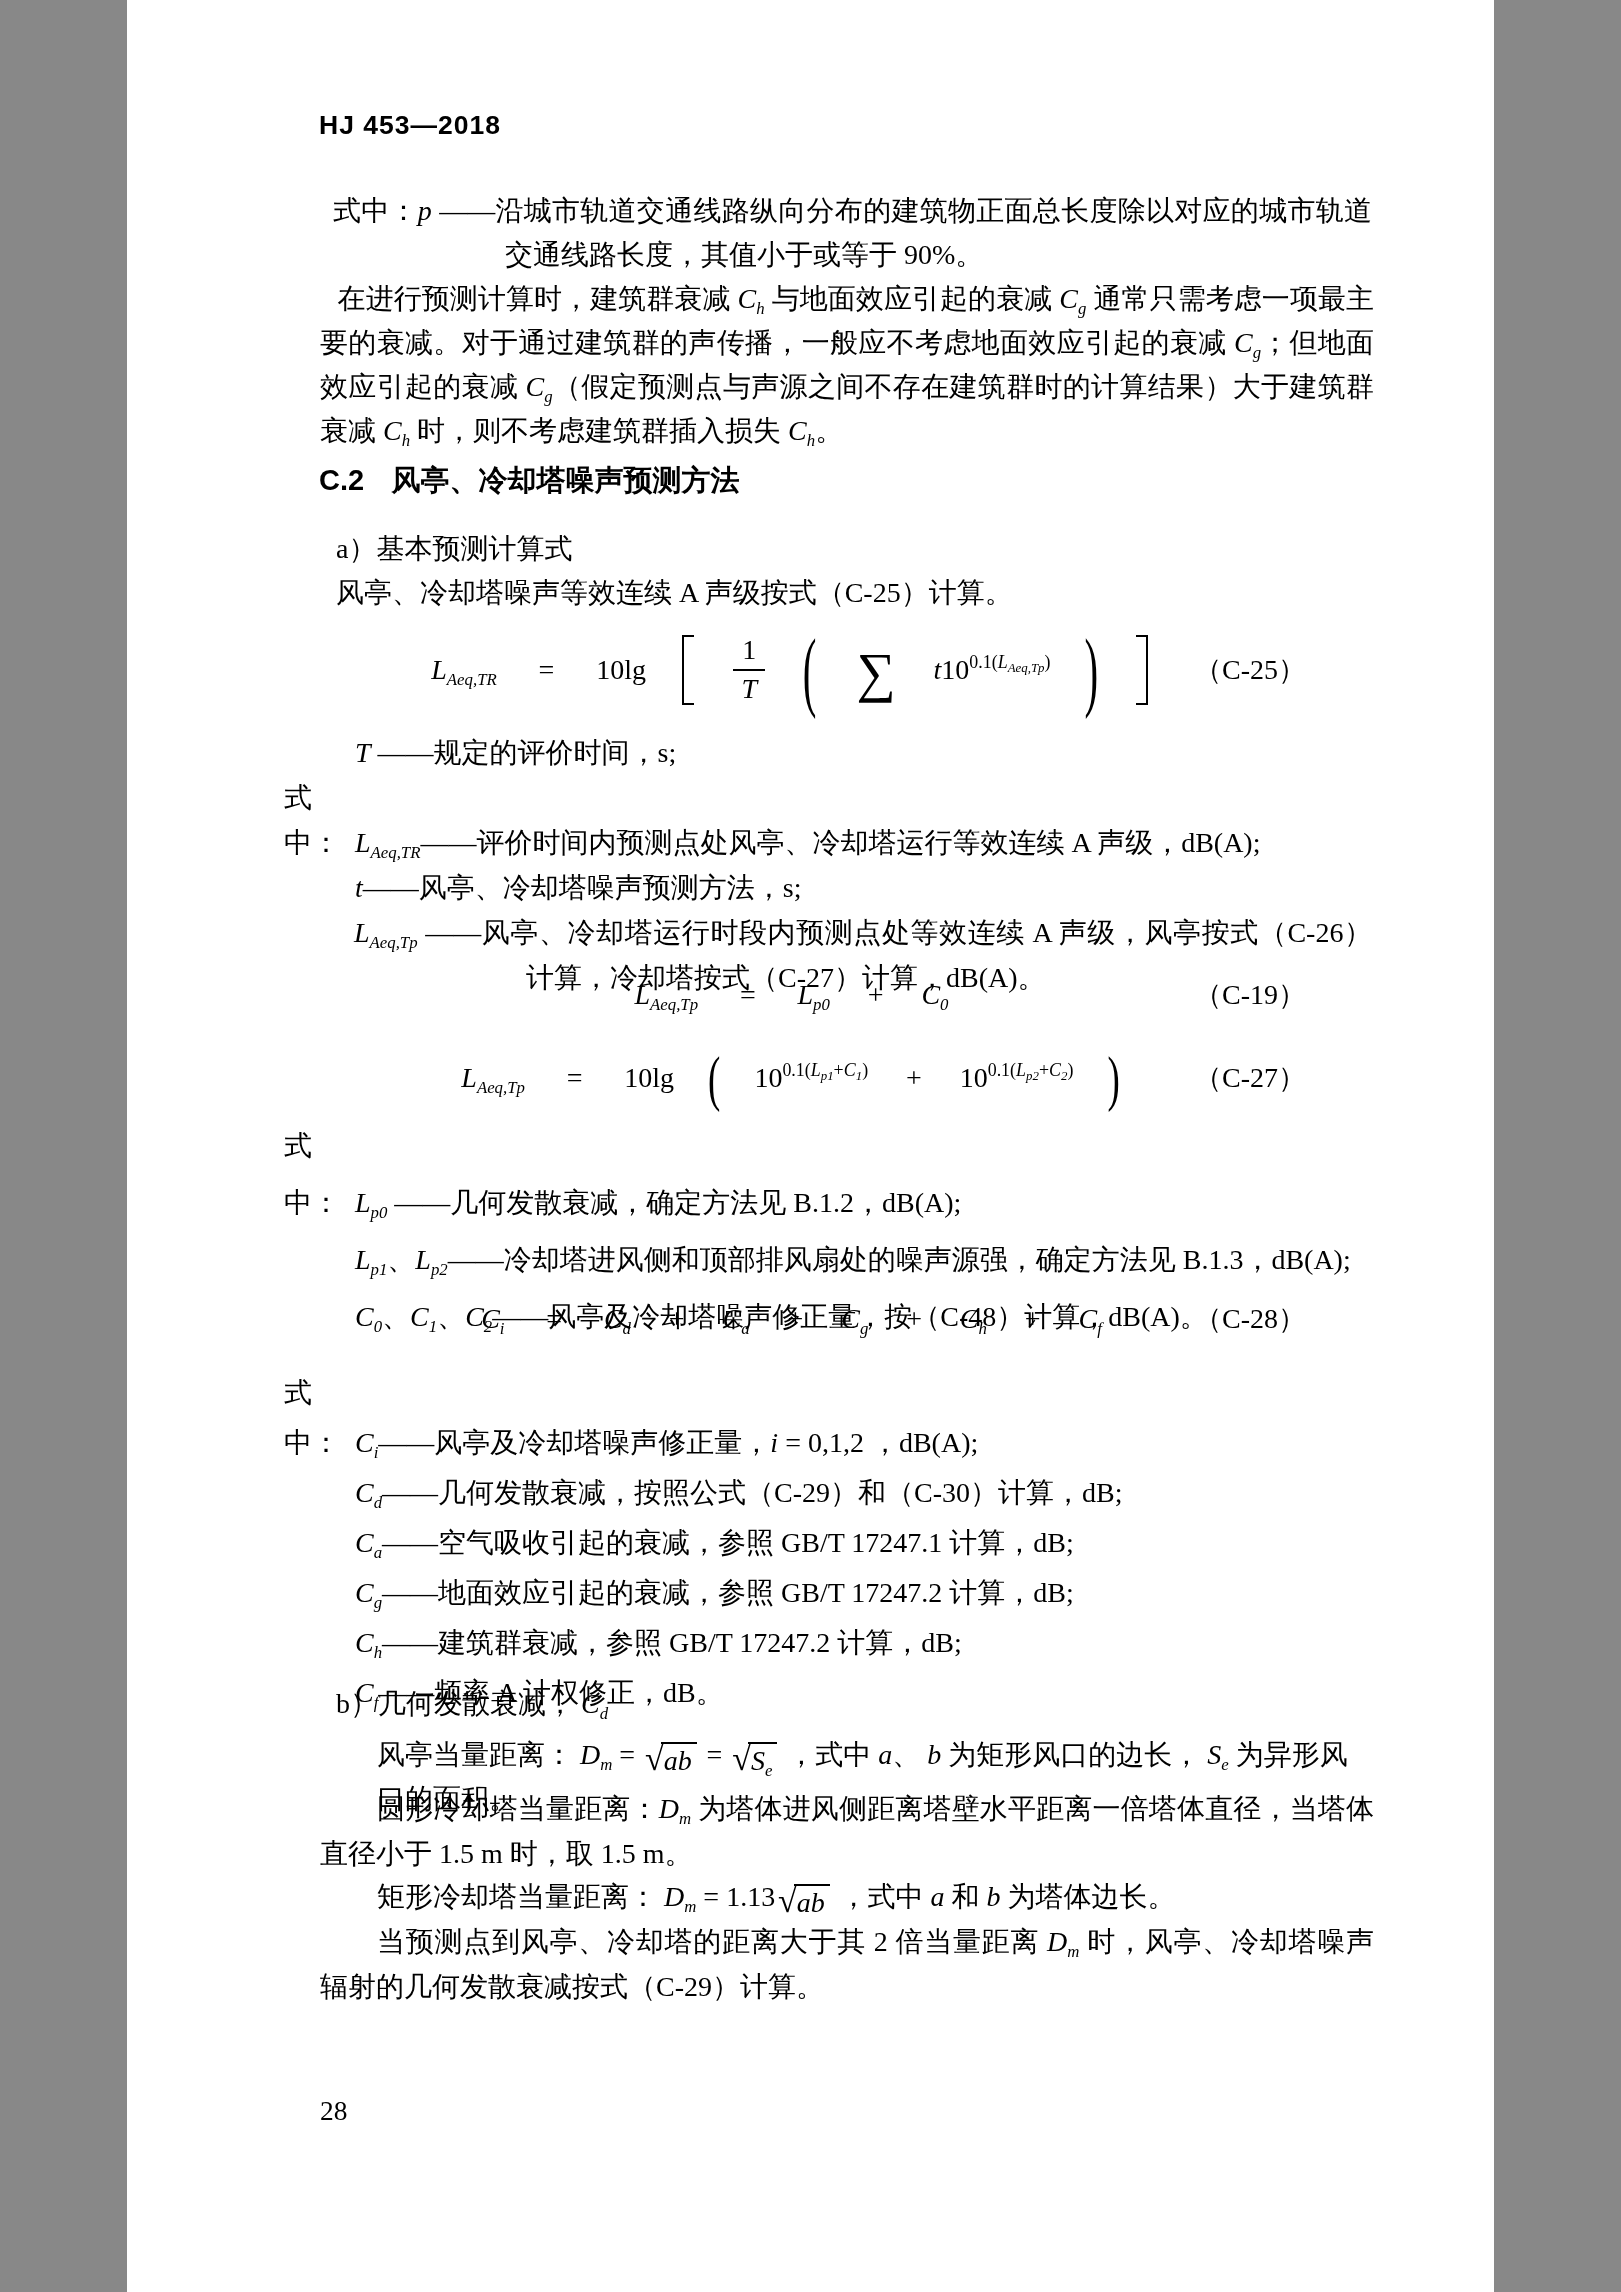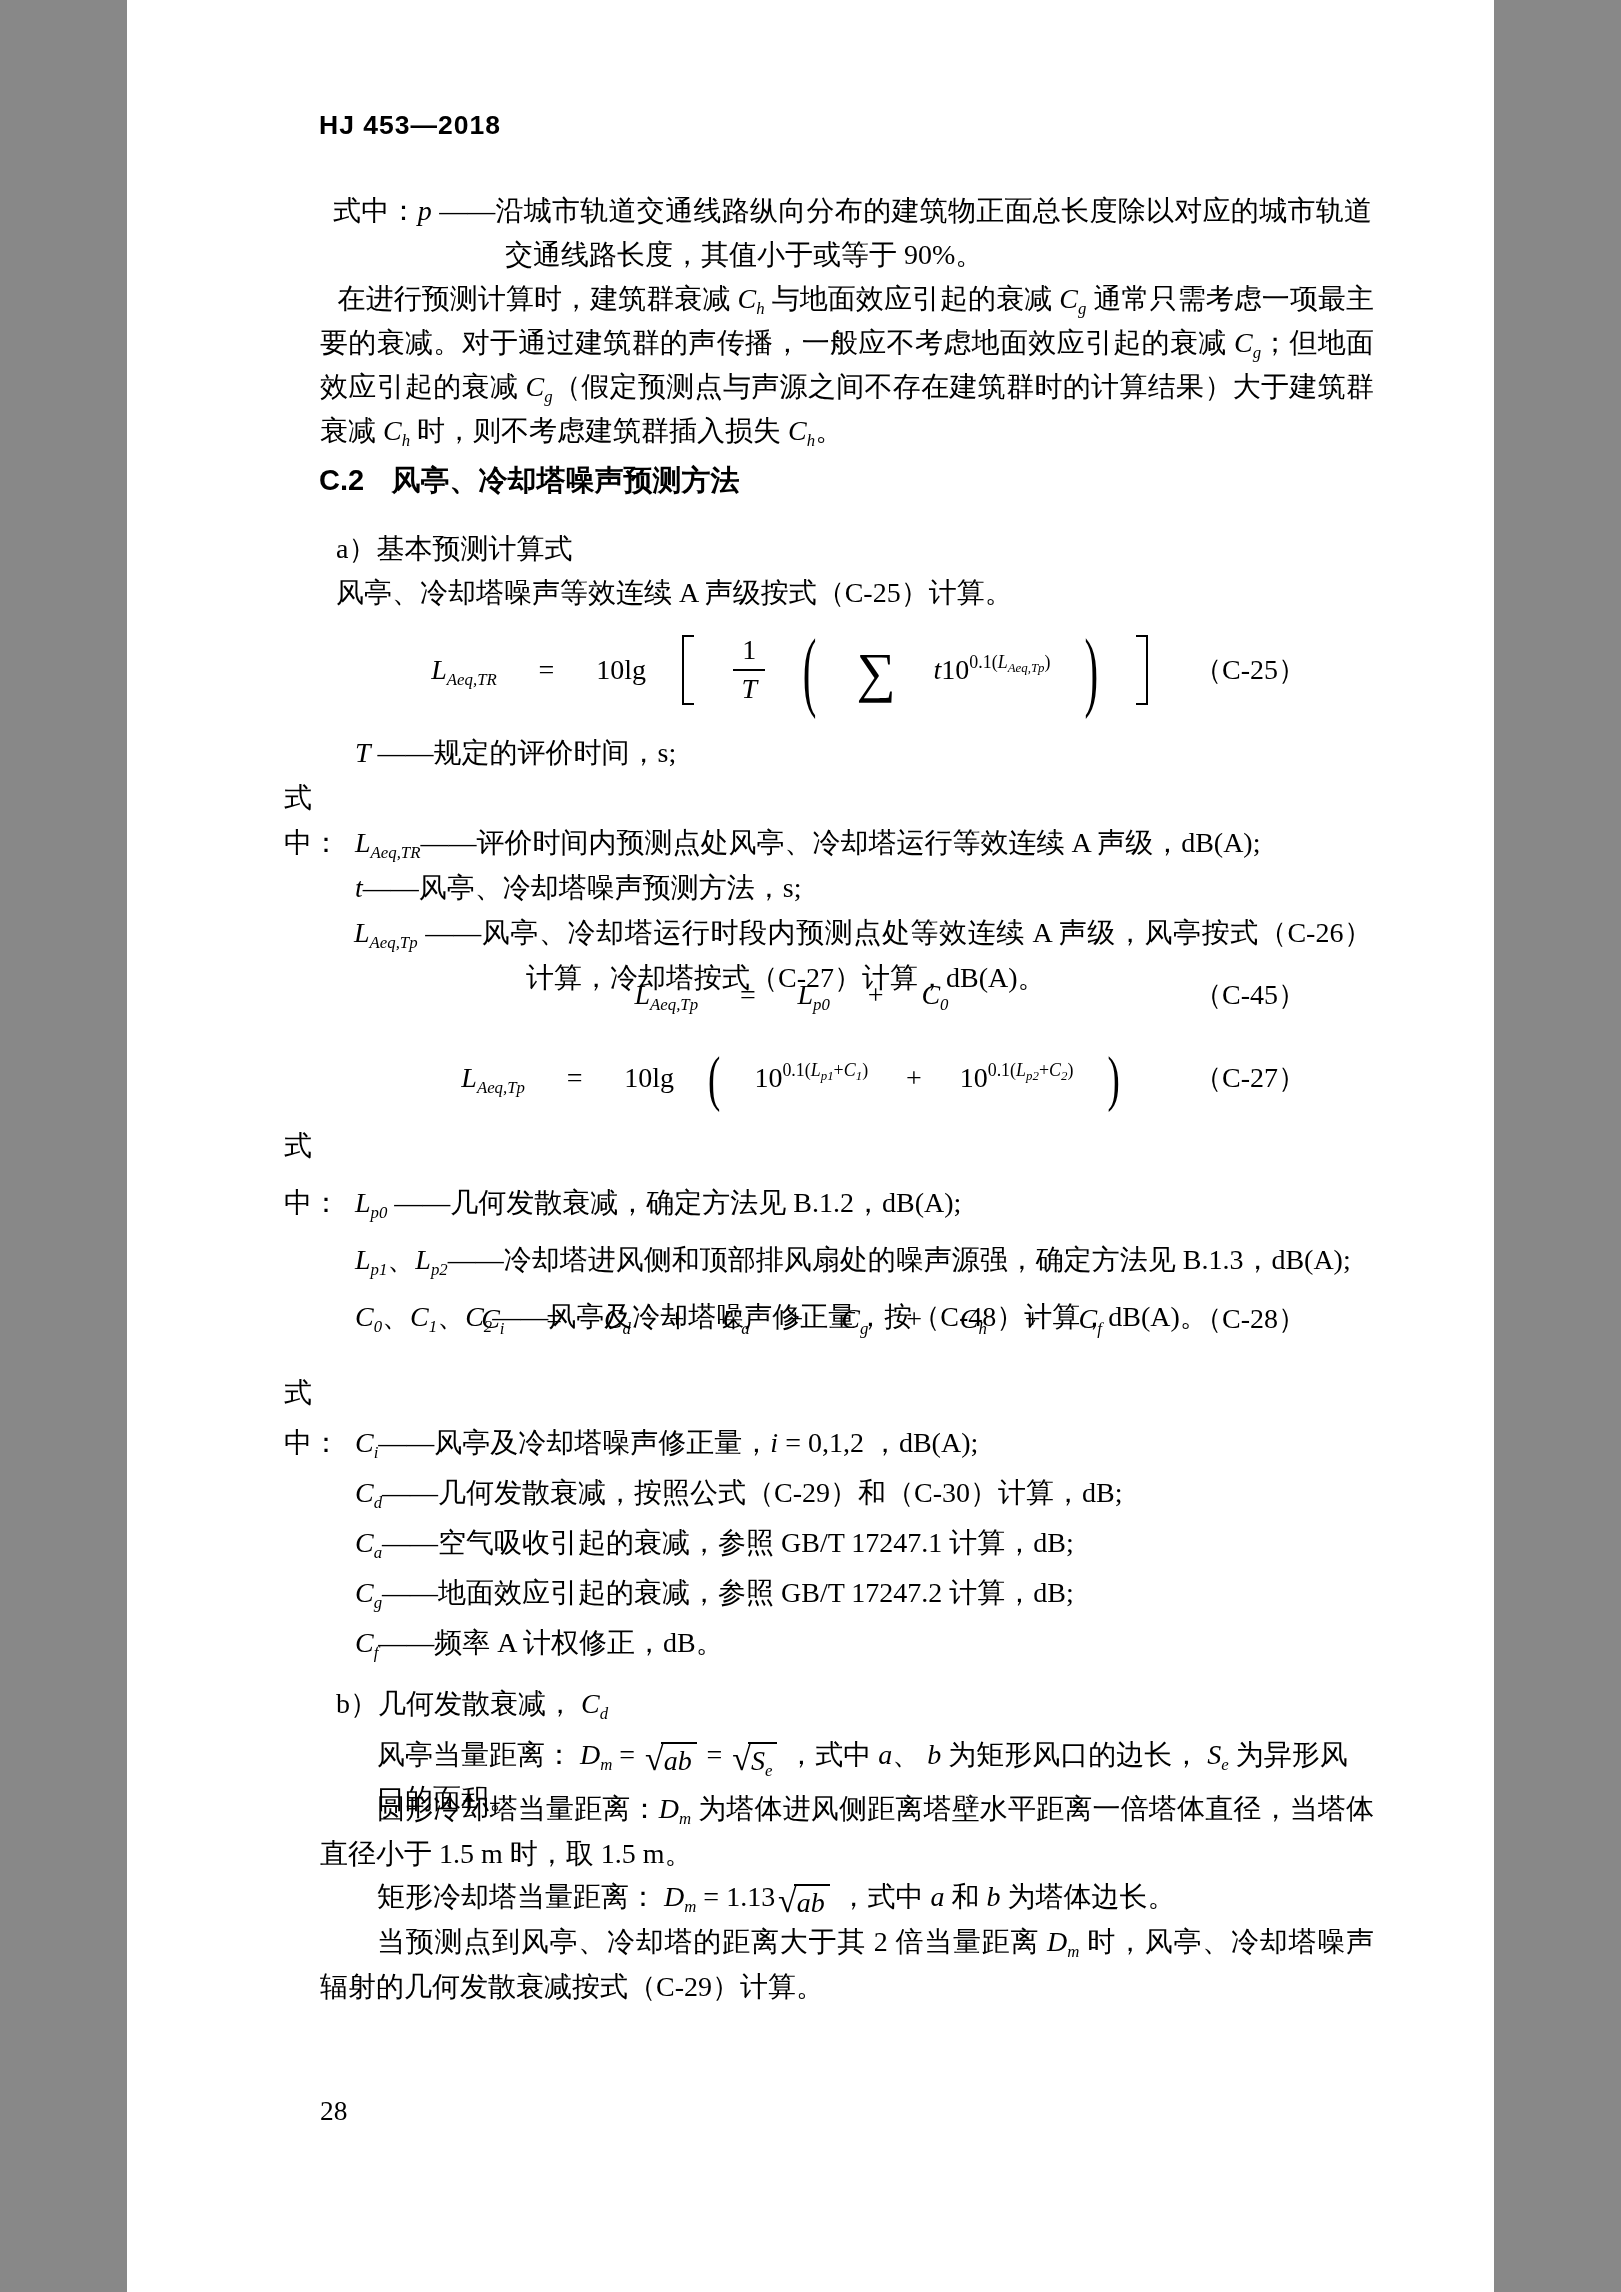--- a/index.html
+++ b/index.html
@@ -112,21 +112,21 @@
   <div class="abs frow" style="left:192px; right:122px; top:973px; height:43px;">
     <div class="fcenter">
       <span class="fx">
         <span class="tgroup"><i class="mi">L</i><sub class="msub">Aeq,Tp</sub></span>
         <span class="mo">=</span>
         <span class="tgroup"><i class="mi">L</i><sub class="msub">p0</sub></span>
         <span class="plus">+</span>
         <span class="tgroup"><i class="mi">C</i><sub class="msub">0</sub></span>
       </span>
     </div>
-    <span class="eq-tag">（C-45）</span>
+    <span class="eq-tag">（C-19）</span>
   </div>
 
   <div class="abs frow" style="left:192px; right:122px; top:1039px; height:78px;">
     <div class="fcenter">
       <span class="fx">
         <span class="tgroup"><i class="mi">L</i><sub class="msub">Aeq,Tp</sub></span>
         <span class="mo">=</span>
         <span>10lg</span>
         <span class="bigp2">(</span>
         <span class="tgroup"><span>10</span><sup class="bsup"><span>0.1(</span><i class="mi">L</i><sub class="msub">p1</sub><span>+</span><i class="mi">C</i><sub class="msub">1</sub><span>)</span></sup></span>
@@ -174,20 +174,23 @@
       <span class="where">式中：</span><span><i class="mi">C</i><sub class="msub">i</sub></span><span>——风亭及冷却塔噪声修正量，<i class="mi">i</i> = 0,1,2 ，dB(A);</span>
     </div>
     <div class="def-line">
       <span><i class="mi">C</i><sub class="msub">d</sub></span><span>——几何发散衰减，按照公式（C-29）和（C-30）计算，dB;</span>
     </div>
     <div class="def-line">
       <span><i class="mi">C</i><sub class="msub">a</sub></span><span>——空气吸收引起的衰减，参照 GB/T 17247.1 计算，dB;</span>
     </div>
     <div class="def-line">
       <span><i class="mi">C</i><sub class="msub">g</sub></span><span>——地面效应引起的衰减，参照 GB/T 17247.2 计算，dB;</span>
+    </div>
+    <div class="def-line">
+      <span><i class="mi">C</i><sub class="msub">h</sub></span><span>——建筑群衰减，参照 GB/T 17247.2 计算，dB;</span>
     </div>
     <div class="def-line">
       <span><i class="mi">C</i><sub class="msub">f</sub></span><span>——频率 A 计权修正，dB。</span>
     </div>
   </div>
 
   <div class="abs para" style="left:209px; top:1682px;">b）几何发散衰减， <i class="mi">C</i><sub class="msub">d</sub></div>
 
   <div class="abs para" style="left:250px; right:120px; top:1733px;">风亭当量距离： <i class="mi">D</i><sub class="msub">m</sub> = <span class="sqrt">
         <span class="rad">√</span>

